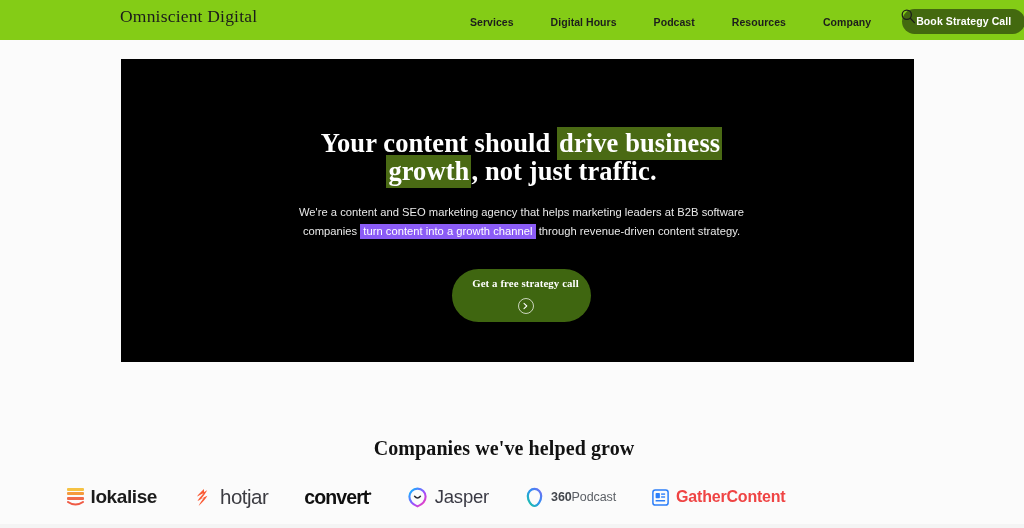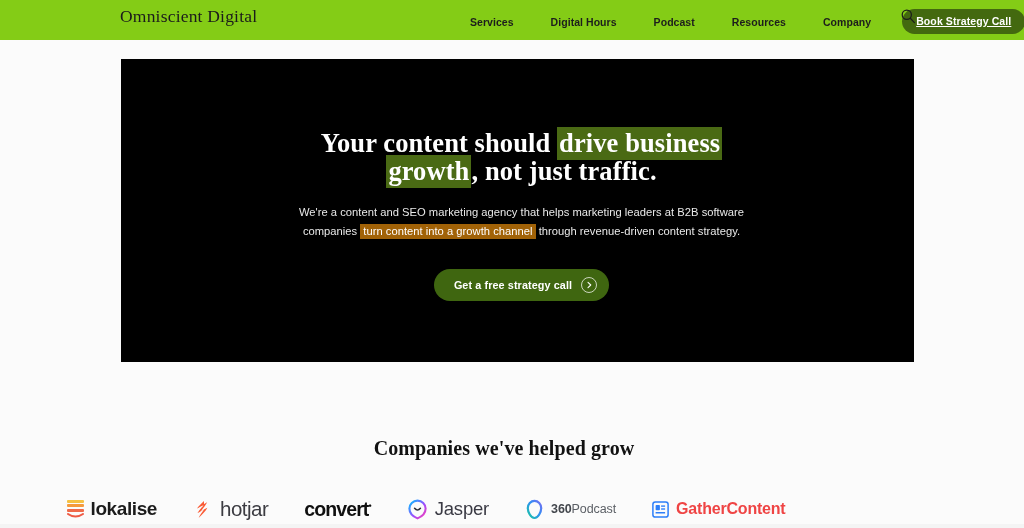--- a/index.html
+++ b/index.html
@@ -62,21 +62,20 @@
     color: #ffffff;
     font-size: 10.5px;
     font-weight: 600;
     letter-spacing: 0.1px;
     border: none;
     border-radius: 40px;
     padding: 6px 14px 7px;
     white-space: nowrap;
     cursor: pointer;
     font-family: "Liberation Sans", sans-serif;
-    text-decoration: underline;
   }
 
   .search-btn {
     position: absolute;
     left: 899px;
     top: 7px;
     width: 18px;
     height: 18px;
     background: none;
     border: none;
@@ -123,38 +122,39 @@
     margin-top: 18px;
     width: 452px;
     text-align: center;
     font-size: 11.2px;
     line-height: 19px;
     color: #e9e9e9;
     letter-spacing: 0.02px;
   }
 
   .hl-sm {
-    background: #a16207;
+    background: #8b5cf6;
     color: #ffffff;
     padding: 1px 3px 2px;
     box-decoration-break: clone;
     -webkit-box-decoration-break: clone;
   }
 
   .hero-cta {
     margin-top: 28px;
     display: inline-flex;
     align-items: center;
     gap: 9px;
     background: #3f6610;
     border: none;
     border-radius: 40px;
     padding: 8px 12px 8px 20px;
     cursor: pointer;
-    font-family: Liberation Sans, sans-serif;
+    font-family: Liberation Serif, serif;
+    flex-direction: column;
   }
 
   .hero-cta-label {
     font-size: 10.8px;
     font-weight: 600;
     color: #ffffff;
     letter-spacing: 0.1px;
     white-space: nowrap;
   }
 
@@ -179,21 +179,21 @@
     font-family: "Liberation Serif", serif;
     font-size: 20px;
     font-weight: 700;
     color: #121212;
     letter-spacing: 0.1px;
   }
 
   .logo-strip {
     position: absolute;
     left: 0;
-    top: 492px;
+    top: 480px;
     width: 852px;
     display: flex;
     justify-content: center;
     gap: 36px;
   }
 
   .logo-item {
     display: flex;
     align-items: center;
     gap: 7px;

